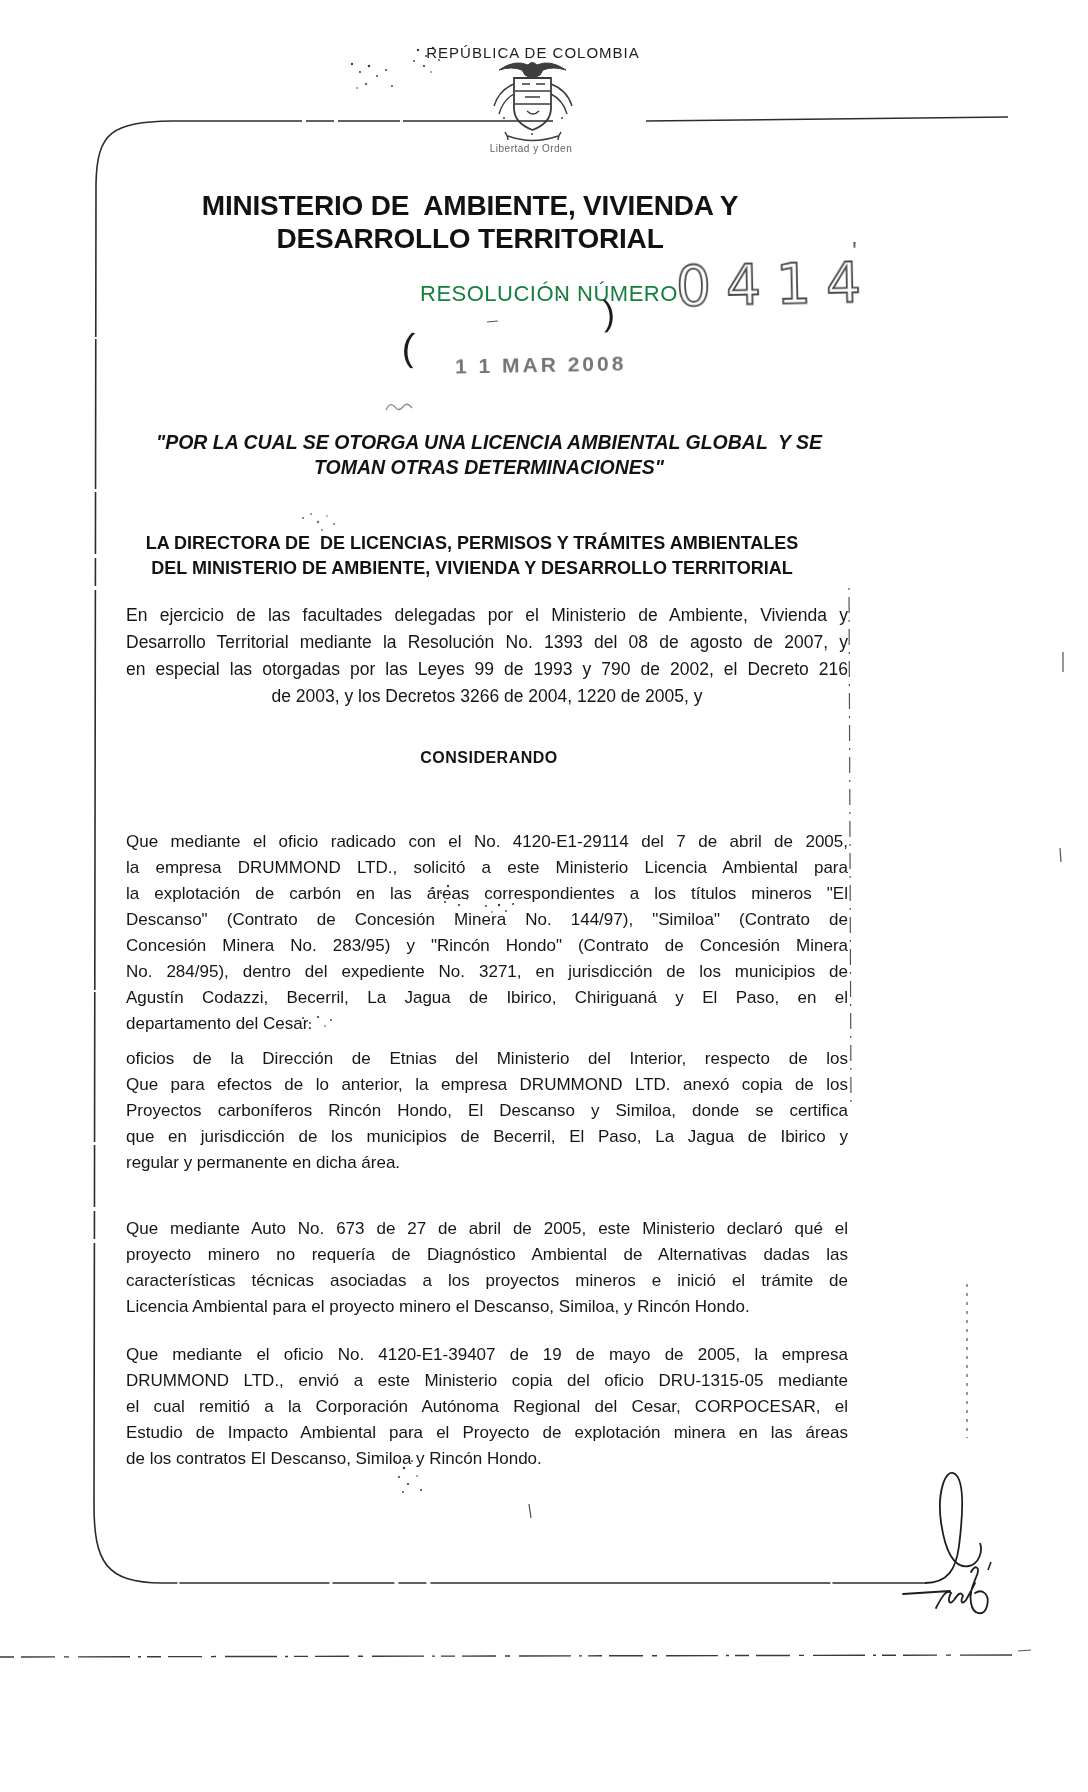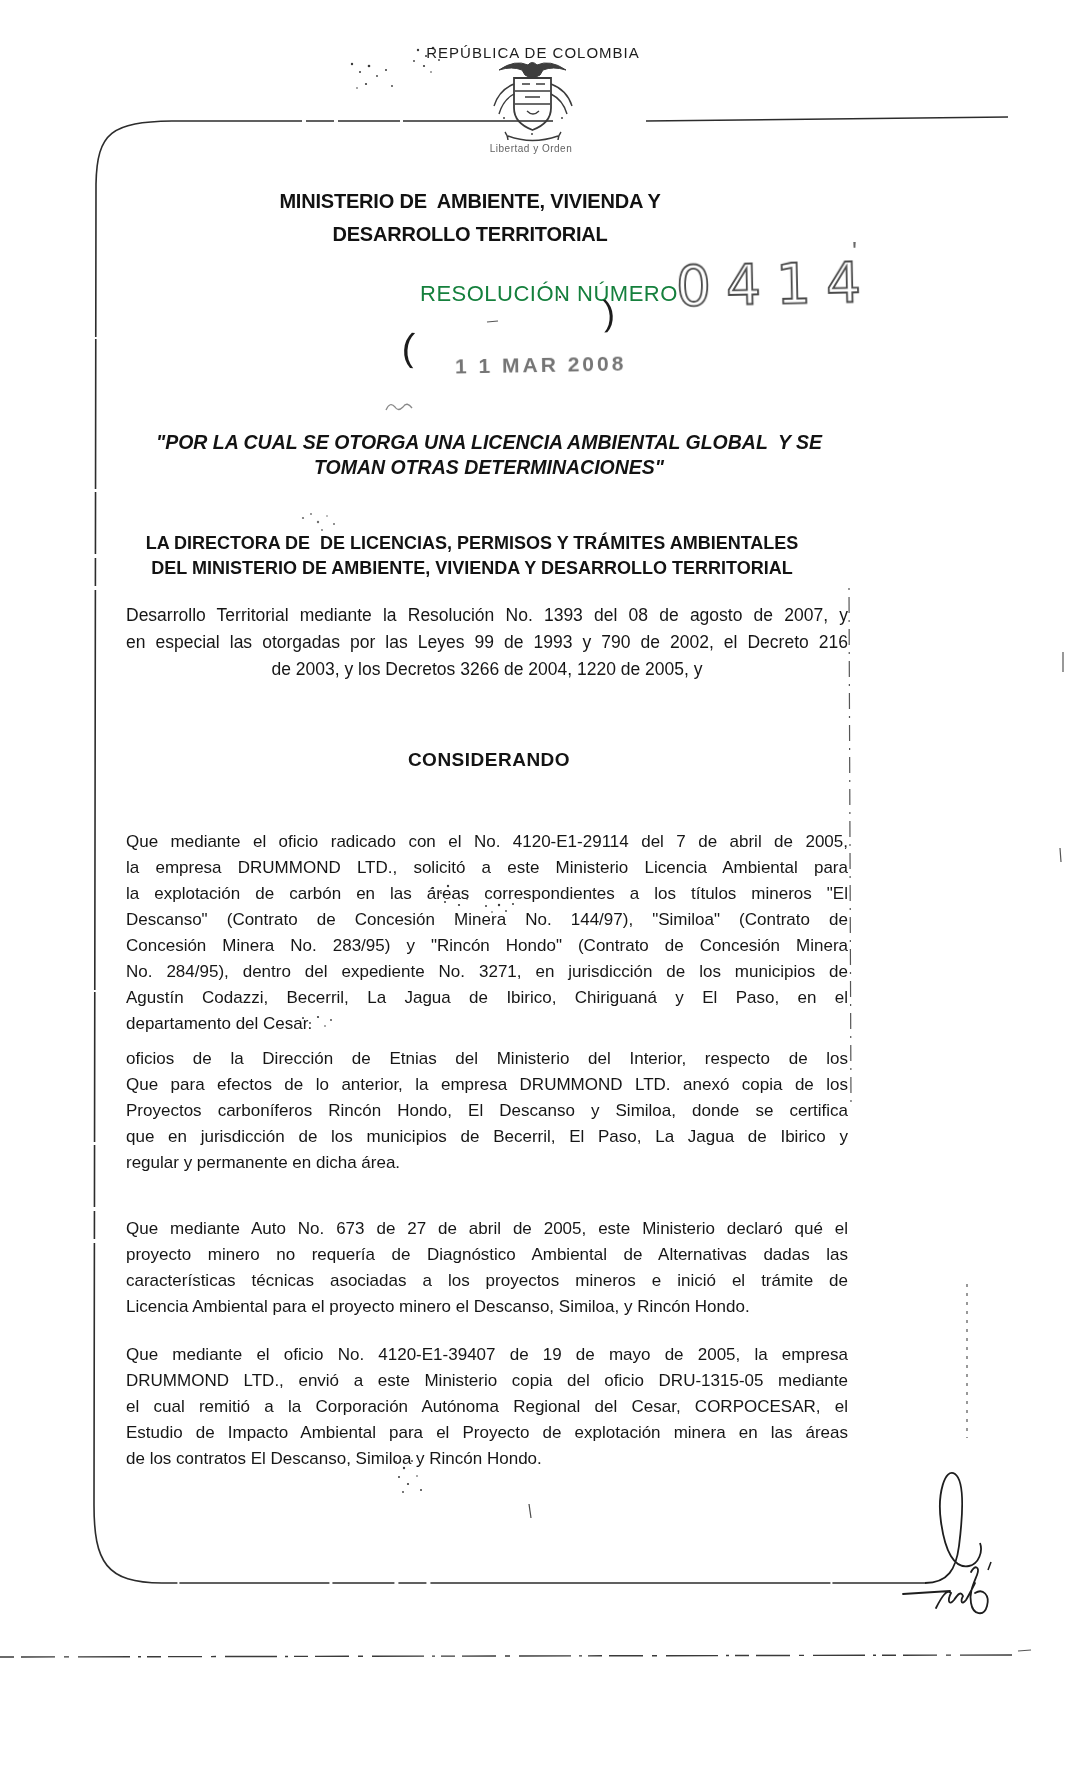--- a/index.html
+++ b/index.html
@@ -9,21 +9,21 @@
     font-family:"Liberation Sans","DejaVu Sans",sans-serif;
     color:#161616;
   }
   .abs{position:absolute;}
   .ctr{transform:translateX(-50%);}
   .keepspace{white-space:pre-wrap;}
 
   .republic{top:44px;left:533px;font-size:15px;letter-spacing:1px;color:#1d1d1d;}
   .motto{top:143px;left:531px;font-size:10px;letter-spacing:.5px;color:#333;
          opacity:.78;filter:blur(.4px);}
-  .ministry{left:470px;font-size:20px;font-weight:bold;letter-spacing:-.2px;
+  .ministry{left:470px;font-size:28px;font-weight:bold;letter-spacing:-.2px;
             color:#121212;text-align:center;white-space:pre;}
   .m1{top:190px;}
   .m2{top:223px;}
   .resol-label{top:281px;left:420px;font-size:22px;letter-spacing:.5px;color:#15803d;}
   .stamp-number{
     top:252px;left:676px;font-size:55px;font-family:"DejaVu Sans",sans-serif;
     letter-spacing:15px;color:transparent;-webkit-text-stroke:1.8px #3c3c3c;
     transform:rotate(-1.2deg);opacity:.92;filter:blur(.3px);white-space:pre;
   }
   .stamp-tick{top:236px;left:852px;font-size:26px;color:#444;opacity:.8;}
@@ -34,21 +34,21 @@
     top:353px;left:455px;font-size:21px;font-weight:bold;letter-spacing:3px;
     color:#474747;opacity:.75;filter:blur(.6px);transform:rotate(-1deg);white-space:pre;
   }
   .doc-title{left:489px;font-size:19.5px;font-weight:bold;font-style:italic;
              color:#131313;white-space:pre;}
   .t1{top:431px;}
   .t2{top:456px;}
   .authority{left:472px;font-size:18px;font-weight:bold;color:#131313;white-space:pre;}
   .a1{top:533px;}
   .a2{top:558px;}
-  .considerando{top:749px;left:489px;font-size:19px;font-weight:bold;
+  .considerando{top:749px;left:489px;font-size:16px;font-weight:bold;
                 letter-spacing:.5px;color:#141414;}
 
   .col{left:126px;width:722px;}
   .preamble{top:602px;font-size:17.5px;line-height:27px;}
   .para{font-size:17px;line-height:26px;}
   .p1{top:829px;}
   .p2{top:1046px;}
   .p3{top:1216px;}
   .p4{top:1342px;}
   .jline{text-align:justify;text-align-last:justify;}
@@ -177,20 +177,21 @@
   <div class="abs paren paren-close">)</div>
   <div class="abs stamp-date">1 1 MAR 2008</div>
 
   <div class="abs ctr doc-title t1 keepspace">"POR LA CUAL SE OTORGA UNA LICENCIA AMBIENTAL GLOBAL  Y SE</div>
   <div class="abs ctr doc-title t2">TOMAN OTRAS DETERMINACIONES"</div>
 
   <div class="abs ctr authority a1 keepspace">LA DIRECTORA DE  DE LICENCIAS, PERMISOS Y TRÁMITES AMBIENTALES</div>
   <div class="abs ctr authority a2">DEL MINISTERIO DE AMBIENTE, VIVIENDA Y DESARROLLO TERRITORIAL</div>
 
   <div class="abs col preamble">
+    <div class="jline">En ejercicio de las facultades delegadas por el Ministerio de Ambiente, Vivienda y</div>
     <div class="jline">Desarrollo Territorial mediante la Resolución No. 1393 del 08 de agosto de 2007, y</div>
     <div class="jline">en especial las otorgadas por las Leyes 99 de 1993 y 790 de 2002, el Decreto 216</div>
     <div class="cline">de 2003, y los Decretos 3266 de 2004, 1220 de 2005, y</div>
   </div>
 
   <div class="abs ctr considerando">CONSIDERANDO</div>
 
   <div class="abs col para p1">
     <div class="jline">Que mediante el oficio radicado con el No. 4120-E1-29114 del 7 de abril de 2005,</div>
     <div class="jline">la empresa DRUMMOND LTD., solicitó a este Ministerio Licencia Ambiental para</div>

